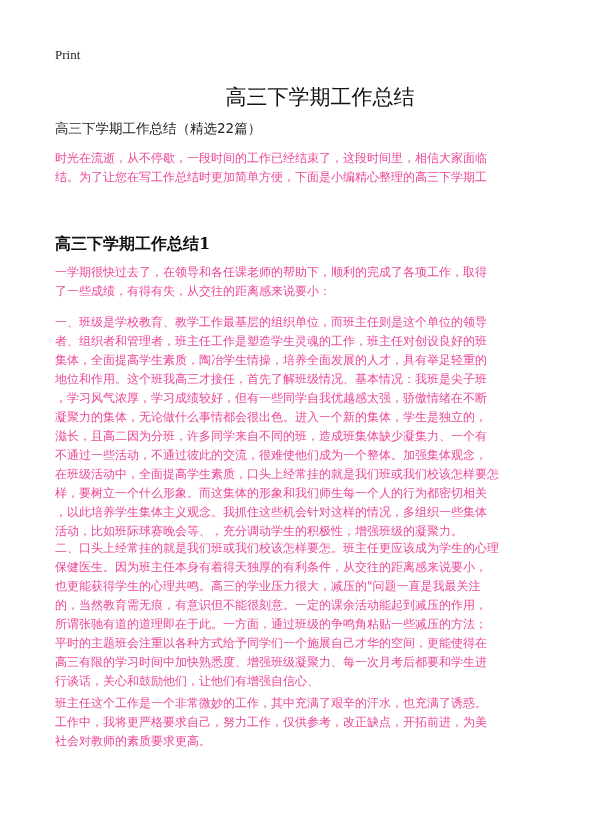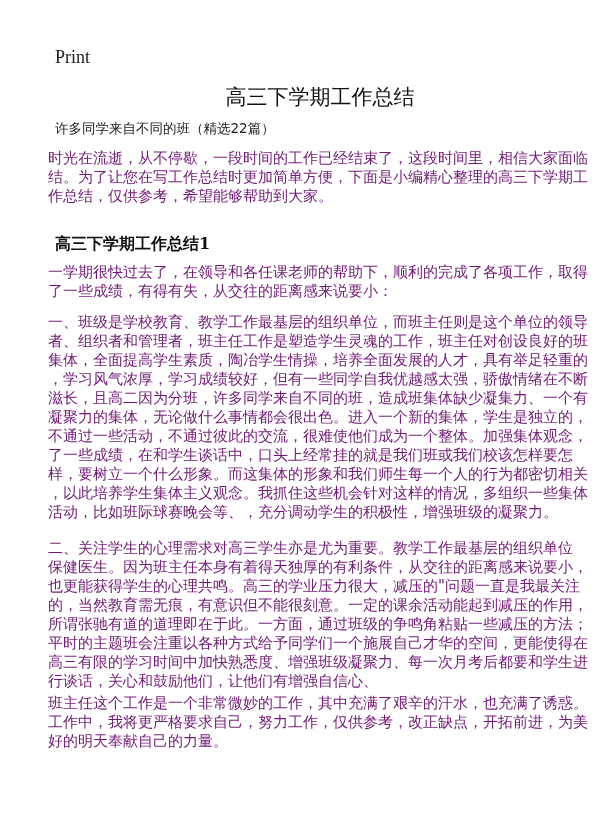--- a/index.html
+++ b/index.html
@@ -13,21 +13,21 @@
       position: relative;
       overflow: hidden;
       color: #1a1a1a;
       font-family: "DejaVu Sans", "Liberation Sans", sans-serif;
     }
     .print-label {
       position: absolute;
       left: 55px;
       top: 47px;
       font-family: "Liberation Serif", "DejaVu Serif", serif;
-      font-size: 18px;
+      font-size: 13px;
       color: #222;
     }
     .doc-title {
       position: absolute;
       left: 16px;
       width: 600px;
       top: 79px;
       text-align: center;
       font-size: 21px;
       line-height: 28px;
@@ -38,25 +38,25 @@
     .doc-subtitle {
       position: absolute;
       left: 55px;
       top: 119px;
       font-size: 13.5px;
       line-height: 19px;
       color: #222;
     }
     .para {
       position: absolute;
-      left: 48px;
+      left: 55px;
       width: 500px;
-      font-size: 15px;
+      font-size: 12px;
       line-height: 19px;
-      color: #701a75;
+      color: #ec4899;
       margin: 0;
     }
     .para .line {
       display: block;
       white-space: nowrap;
     }
     .section-heading {
       position: absolute;
       left: 55px;
       top: 234px;
@@ -68,57 +68,57 @@
       margin: 0;
     }
   </style>
 </head>
 <body>
 
 <div class="print-label">Print</div>
 
 <h1 class="doc-title">高三下学期工作总结</h1>
 
-<div class="doc-subtitle">许多同学来自不同的班（精选22篇）</div>
+<div class="doc-subtitle">高三下学期工作总结（精选22篇）</div>
 
 <div class="para" style="top:149px">
   <span class="line">时光在流逝，从不停歇，一段时间的工作已经结束了，这段时间里，相信大家面临</span>
   <span class="line">结。为了让您在写工作总结时更加简单方便，下面是小编精心整理的高三下学期工</span>
-  <span class="line">作总结，仅供参考，希望能够帮助到大家。</span>
 </div>
 
 <h2 class="section-heading">高三下学期工作总结1</h2>
 
 <div class="para" style="top:263px">
   <span class="line">一学期很快过去了，在领导和各任课老师的帮助下，顺利的完成了各项工作，取得</span>
   <span class="line">了一些成绩，有得有失，从交往的距离感来说要小：</span>
 </div>
 
 <div class="para" style="top:313px">
   <span class="line">一、班级是学校教育、教学工作最基层的组织单位，而班主任则是这个单位的领导</span>
   <span class="line">者、组织者和管理者，班主任工作是塑造学生灵魂的工作，班主任对创设良好的班</span>
   <span class="line">集体，全面提高学生素质，陶冶学生情操，培养全面发展的人才，具有举足轻重的</span>
+  <span class="line">地位和作用。这个班我高三才接任，首先了解班级情况、基本情况：我班是尖子班</span>
   <span class="line">，学习风气浓厚，学习成绩较好，但有一些同学自我优越感太强，骄傲情绪在不断</span>
+  <span class="line">凝聚力的集体，无论做什么事情都会很出色。进入一个新的集体，学生是独立的，</span>
   <span class="line">滋长，且高二因为分班，许多同学来自不同的班，造成班集体缺少凝集力、一个有</span>
-  <span class="line">凝聚力的集体，无论做什么事情都会很出色。进入一个新的集体，学生是独立的，</span>
   <span class="line">不通过一些活动，不通过彼此的交流，很难使他们成为一个整体。加强集体观念，</span>
-  <span class="line">了一些成绩，在和学生谈话中，口头上经常挂的就是我们班或我们校该怎样要怎</span>
+  <span class="line">在班级活动中，全面提高学生素质，口头上经常挂的就是我们班或我们校该怎样要怎</span>
   <span class="line">样，要树立一个什么形象。而这集体的形象和我们师生每一个人的行为都密切相关</span>
   <span class="line">，以此培养学生集体主义观念。我抓住这些机会针对这样的情况，多组织一些集体</span>
   <span class="line">活动，比如班际球赛晚会等、，充分调动学生的积极性，增强班级的凝聚力。</span>
 </div>
 
 <div class="para" style="top:539px">
-  <span class="line">二、关注学生的心理需求对高三学生亦是尤为重要。教学工作最基层的组织单位</span>
+  <span class="line">二、口头上经常挂的就是我们班或我们校该怎样要怎。班主任更应该成为学生的心理</span>
   <span class="line">保健医生。因为班主任本身有着得天独厚的有利条件，从交往的距离感来说要小，</span>
   <span class="line">也更能获得学生的心理共鸣。高三的学业压力很大，减压的"问题一直是我最关注</span>
   <span class="line">的，当然教育需无痕，有意识但不能很刻意。一定的课余活动能起到减压的作用，</span>
   <span class="line">所谓张驰有道的道理即在于此。一方面，通过班级的争鸣角粘贴一些减压的方法；</span>
   <span class="line">平时的主题班会注重以各种方式给予同学们一个施展自己才华的空间，更能使得在</span>
   <span class="line">高三有限的学习时间中加快熟悉度、增强班级凝聚力、每一次月考后都要和学生进</span>
   <span class="line">行谈话，关心和鼓励他们，让他们有增强自信心、</span>
 </div>
 
 <div class="para" style="top:694px">
   <span class="line">班主任这个工作是一个非常微妙的工作，其中充满了艰辛的汗水，也充满了诱惑。</span>
   <span class="line">工作中，我将更严格要求自己，努力工作，仅供参考，改正缺点，开拓前进，为美</span>
-  <span class="line">好的明天奉献自己的力量。</span>
+  <span class="line">社会对教师的素质要求更高。</span>
 </div>
 
 </body></html>

